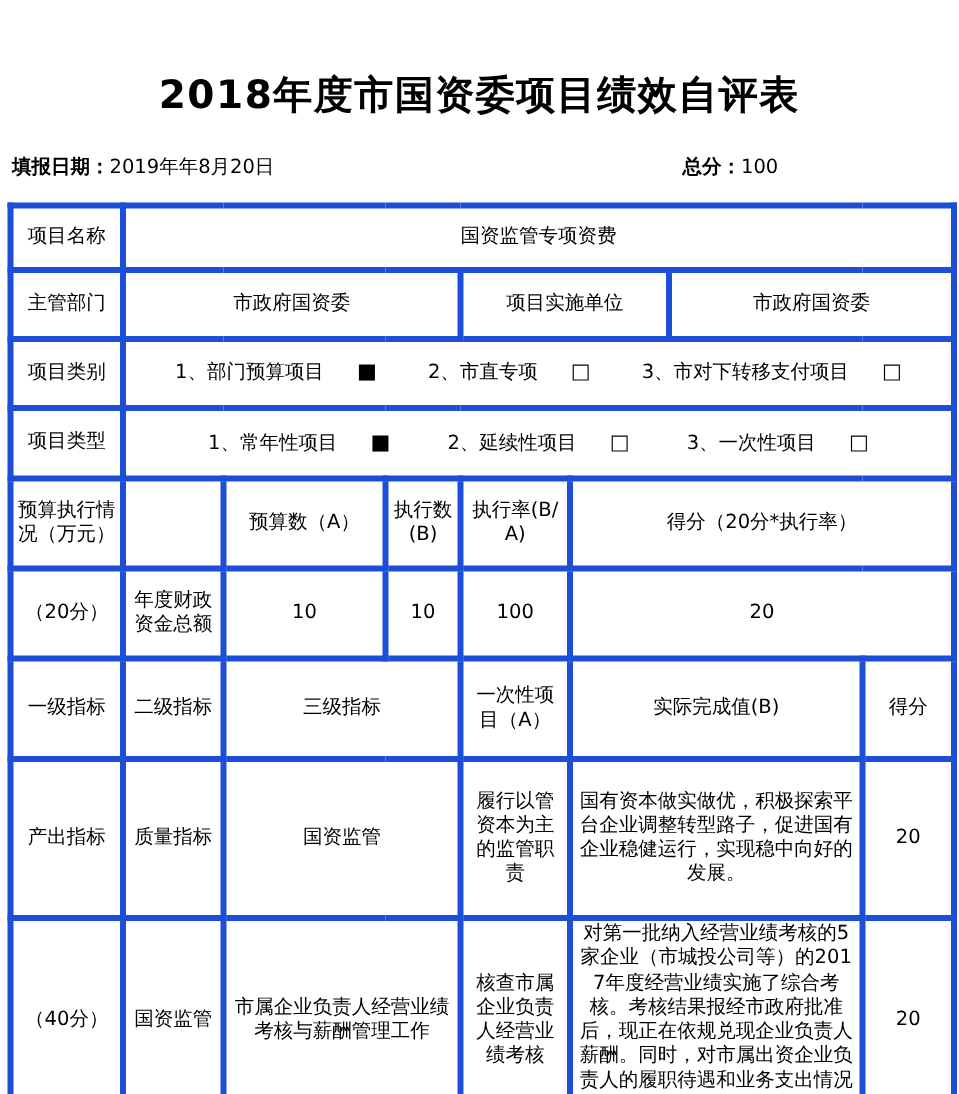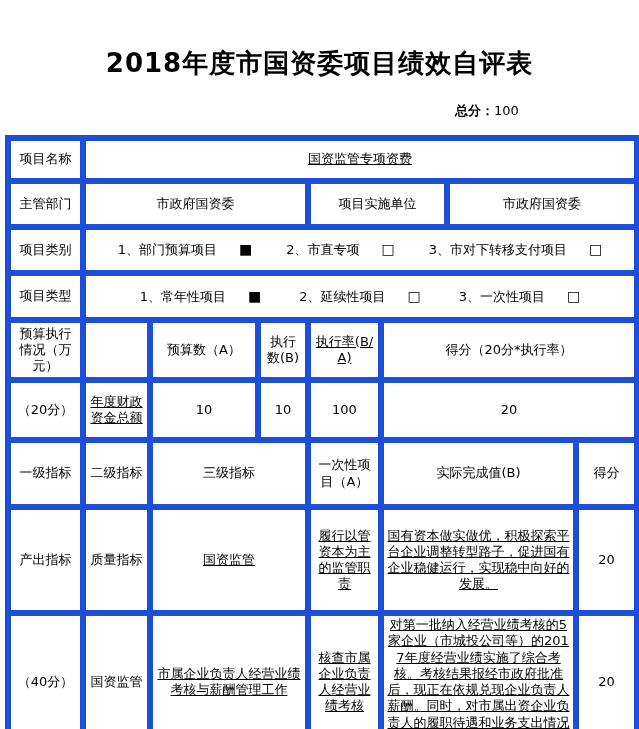--- a/index.html
+++ b/index.html
@@ -35,48 +35,51 @@
   .meta-right { position: absolute; left: 455px; top: 0; }
   .lbl-bold { font-weight: bold; }
   table.form {
     border-collapse: collapse;
     table-layout: fixed;
     width: 630px;
     margin: 15px 0 0 5px;
     font-size: 13px;
   }
   table.form td {
-    border: 6px solid #1d4ed8;
+    border: 4px solid #1d4ed8;
     text-align: center;
     vertical-align: middle;
     padding: 1px 3px;
     word-break: break-all;
     line-height: 1.25;
   }
-  td.al { text-align: left; text-decoration: underline; }
+  td.al { text-align: left; }
   td.tight { line-height: 1.12; padding: 2px 4px; }
   .opts {
     display: flex;
     justify-content: center;
     align-items: center;
   }
   .opt { white-space: nowrap; }
   .opt .box { margin-left: 22px; font-size: 14px; }
   .opts.gap-cat .opt + .opt { margin-left: 34px; }
   .opts.gap-attr .opt + .opt { margin-left: 48px; }
   .opts.gap-type .opt + .opt { margin-left: 38px; text-align: right; }
 </style>
 </head>
 <body>
 
 <div class="page">
 
   <h1 class="page-title">2018年度市国资委项目绩效自评表</h1>
 
   <div class="meta-row">
+    <div class="meta-left">
+      <span class="lbl-bold">填报日期：</span><span>2019年年8月20日</span>
+    </div>
     <div class="meta-right">
       <span class="lbl-bold">总分：</span><span>100</span>
     </div>
   </div>
 
   <table class="form">
     <colgroup>
       <col style="width:75px">
         <col style="width:67px">
         <col style="width:108px">

